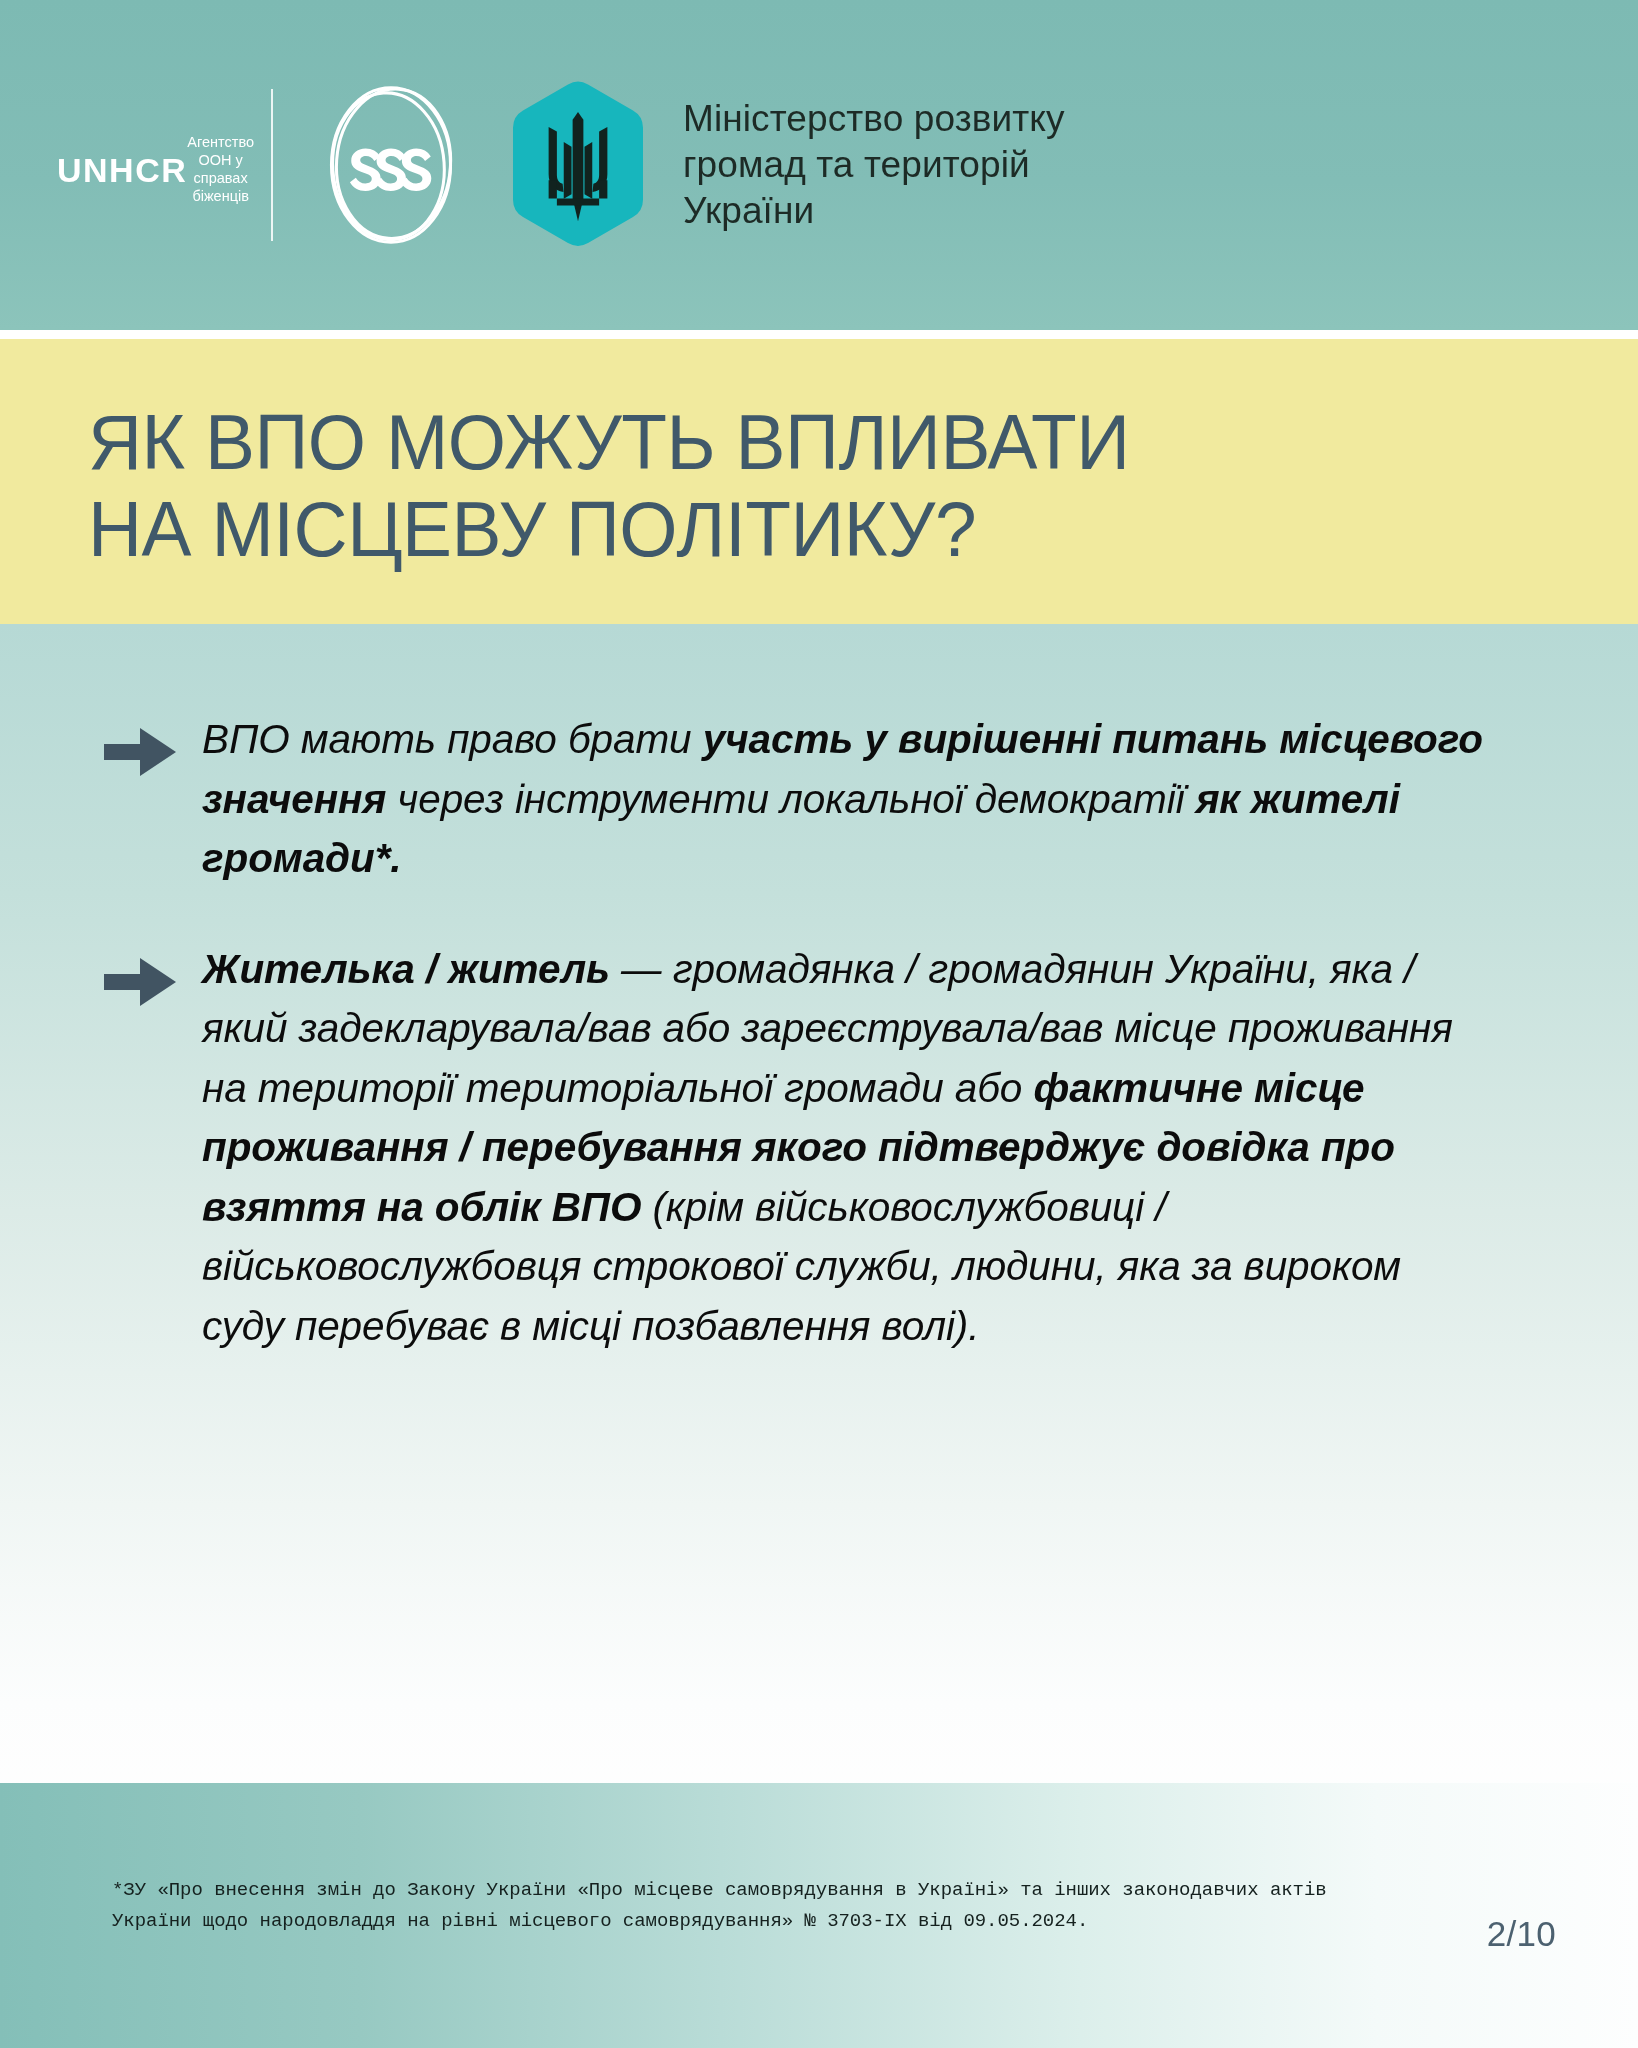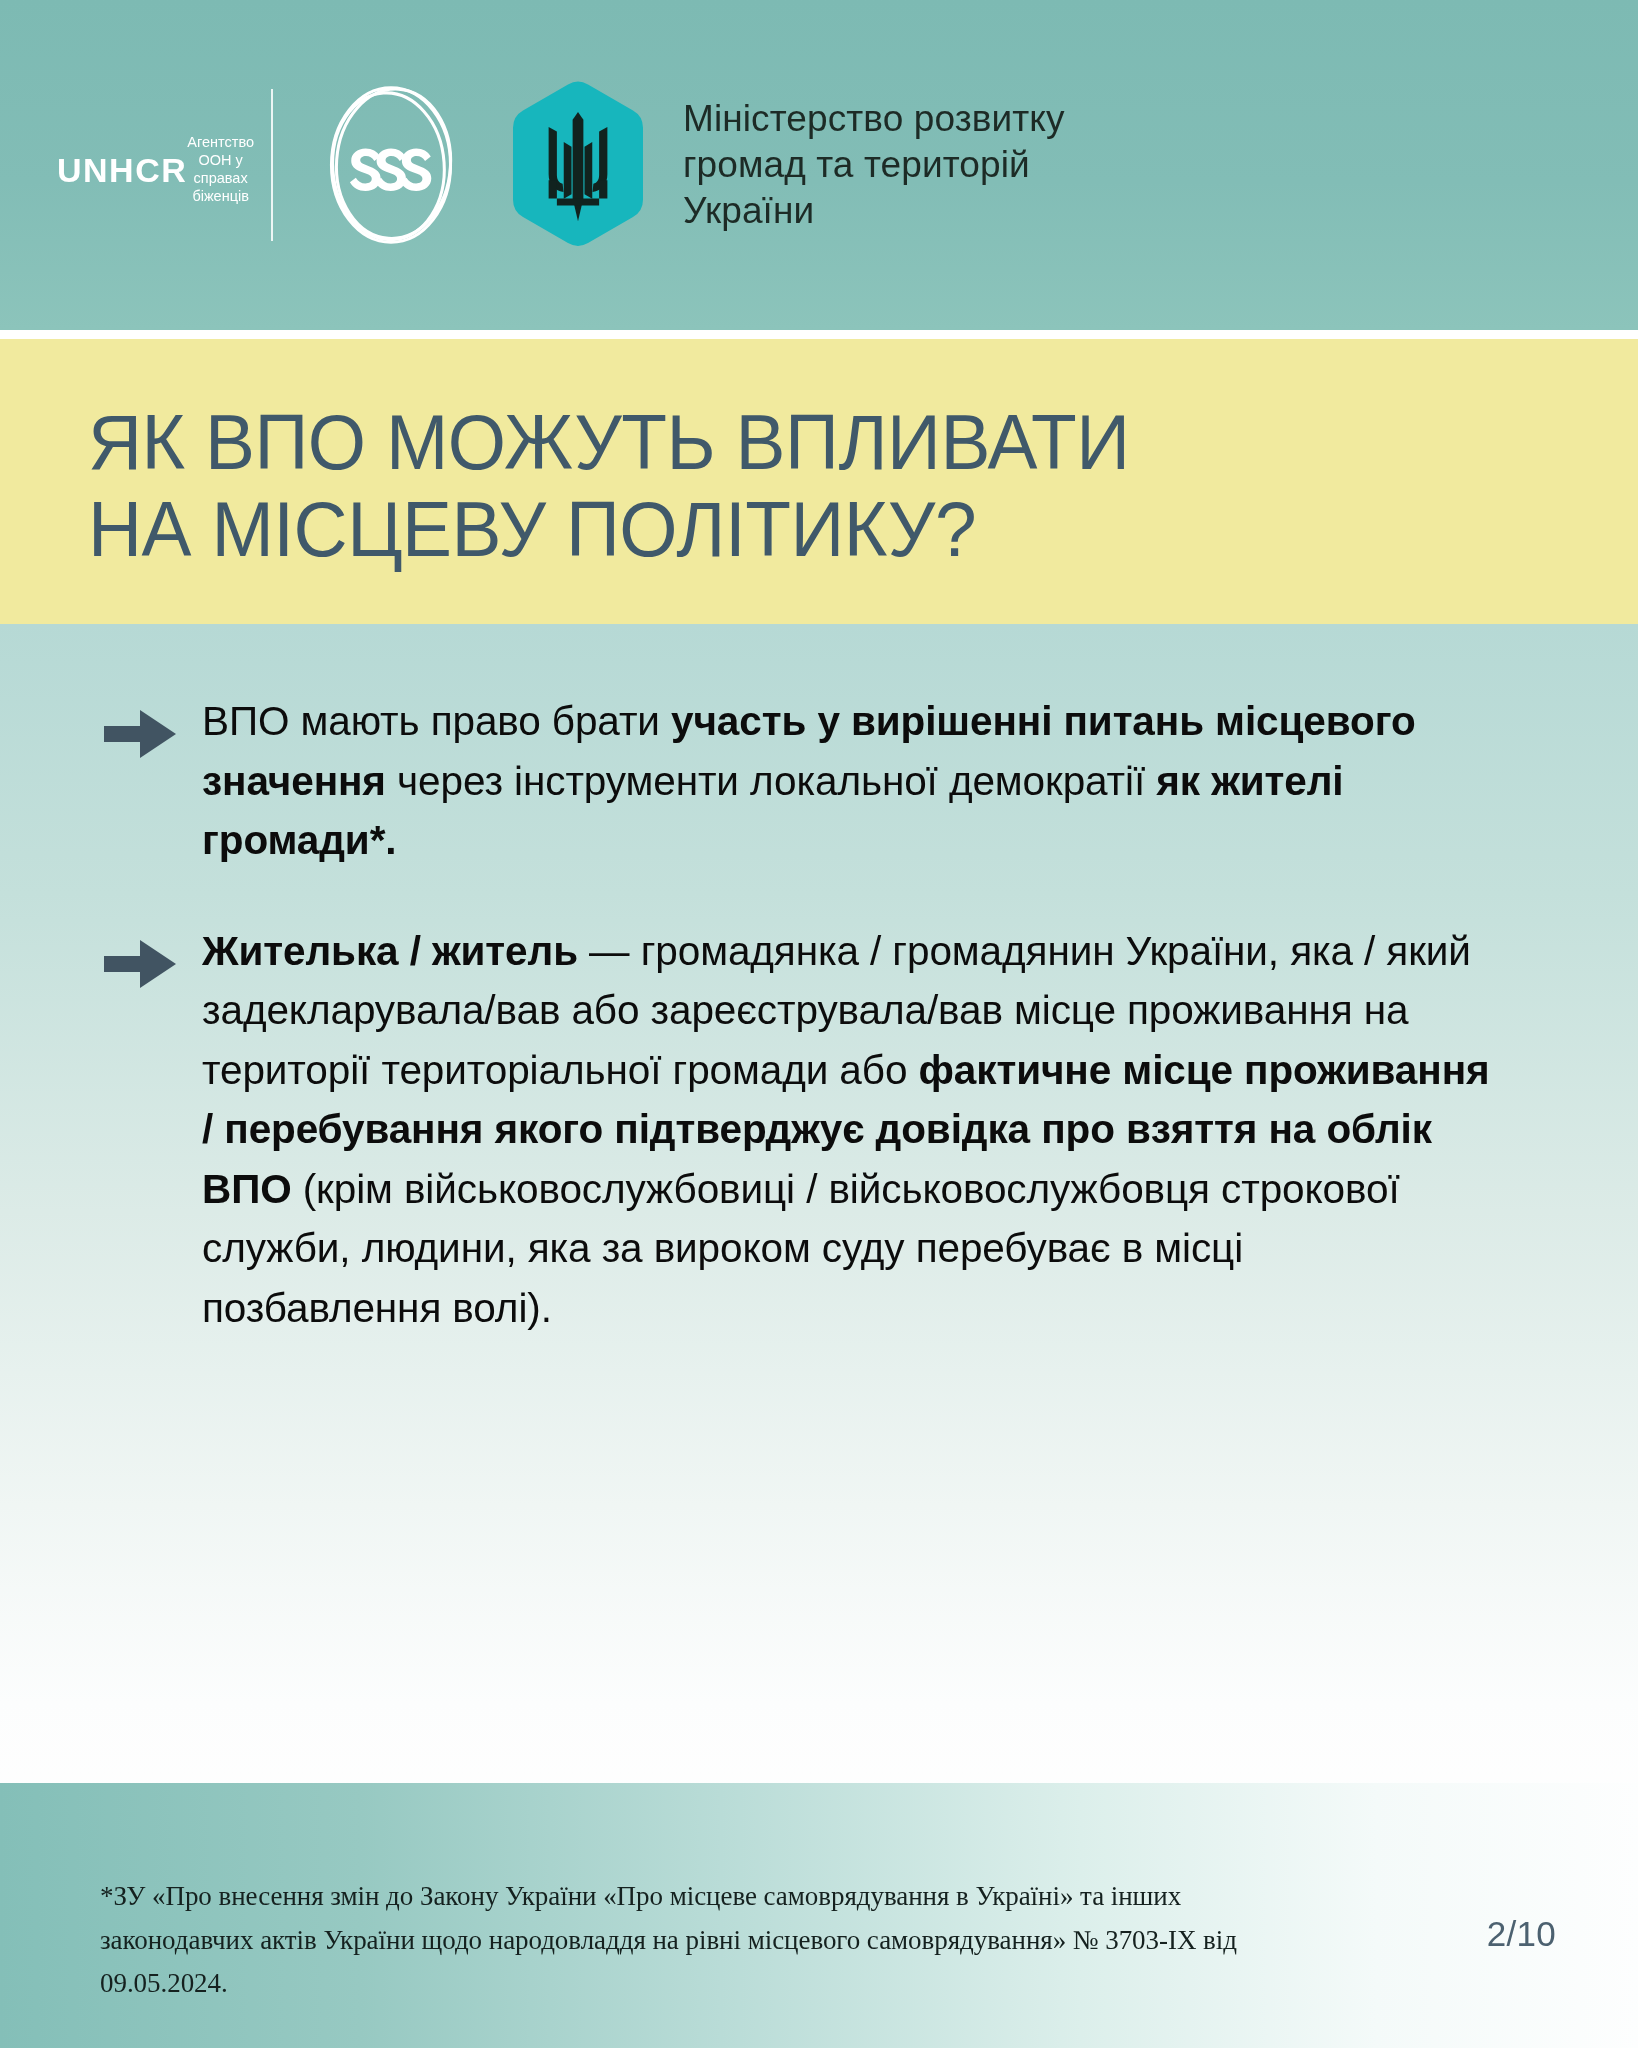--- a/index.html
+++ b/index.html
@@ -109,21 +109,22 @@
   }
 
   
   .body-area {
     position: absolute;
     left: 0; top: 624px;
     width: 1638px;
     height: 1225px;
     background: linear-gradient(180deg, #b6d9d5 0%, #c4e0db 22%, #dcebe7 48%, #f0f6f4 72%, #fcfdfd 88%, #ffffff 100%);
     box-sizing: border-box;
-    padding: 68px 96px 0 104px;
+    padding: 86px 96px 0 104px;
+    font-style: italic;
   }
 
   .bullet {
     display: flex;
     align-items: flex-start;
   }
   .bullet + .bullet { margin-top: 51px; }
 
   .arrow-icon {
     flex: 0 0 auto;
@@ -150,29 +151,29 @@
   .footer {
     position: absolute;
     left: 0; top: 1783px;
     width: 1638px;
     height: 265px;
     background: linear-gradient(90deg, #84bfb8 0%, #97c9c2 22%, #b9dcd7 44%, #dcefeb 66%, #f4faf9 84%, #fdfefe 100%);
     box-sizing: border-box;
   }
   .footnote {
     position: absolute;
-    left: 100px;
+    left: 112px;
     top: 92px;
     width: 1215px;
     color: #15211f;
-    font-size: 27px;
+    font-size: 19px;
     line-height: 1.62;
     font-weight: 400;
     letter-spacing: -0.05px;
-    font-family: Liberation Serif, serif;
+    font-family: Liberation Mono, monospace;
   }
   .page-number {
     position: absolute;
     right: 82px;
     top: 131px;
     color: #4c6170;
     font-size: 35px;
     font-weight: 400;
     letter-spacing: 0.3px;
     font-family: "Liberation Sans", sans-serif;

